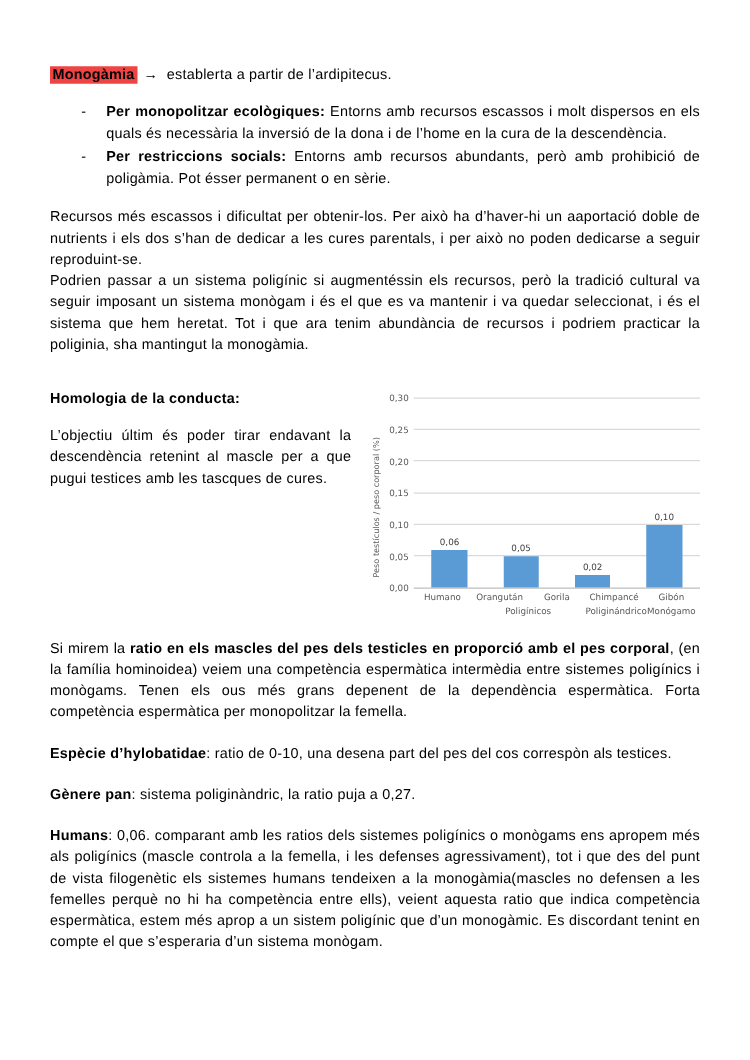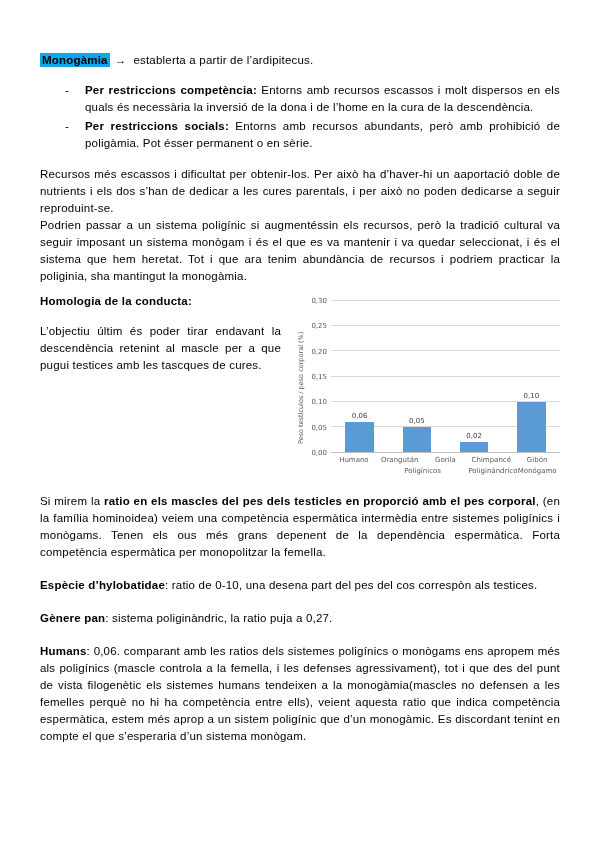--- a/index.html
+++ b/index.html
@@ -18,29 +18,29 @@
   .txt {
     font-size: 11.5px;
     line-height: 17px;
     letter-spacing: 0.2px;
     text-align: justify;
   }
   .b { font-weight: bold; }
   .title-line { margin-bottom: 13px; }
   .hl {
     font-weight: bold;
-    background: #0ea5e9;
+    background: #ef4444;
     padding: 1px 2px;
   }
   .arrow { margin: 0 7px 0 5px; }
   .bullets { margin-bottom: 14px; }
   .bullet { display: flex; margin-bottom: 2px; padding-left: 25px; }
   .bullet-marker { width: 20px; flex: 0 0 20px; }
   .bullet-body { flex: 1; }
-  .para-block { margin-bottom: 8px; }
+  .para-block { margin-bottom: 26px; }
   .heading { font-weight: bold; margin: 0 0 11px 0; }
   .wrap-section { margin-bottom: 12px; }
   .wrap-section::after { content: ""; display: block; clear: both; }
   .wrap-section .txt { margin-bottom: 13px; }
   .spaced { margin-bottom: 16px; }
 
   
   .chart-figure {
     float: right;
     width: 265px;
@@ -98,21 +98,21 @@
 
 <div class="page">
 
   <div class="txt title-line">
     <span class="hl">Monogàmia</span><span class="arrow">→</span><span>establerta a partir de l’ardipitecus.</span>
   </div>
 
   <div class="bullets">
     <div class="bullet txt">
       <div class="bullet-marker">-</div>
-      <div class="bullet-body"><span class="b">Per restriccions competència:</span><span> Entorns amb recursos escassos i molt dispersos en els quals és necessària la inversió de la dona i de l’home en la cura de la descendència.</span></div>
+      <div class="bullet-body"><span class="b">Per monopolitzar ecològiques:</span><span> Entorns amb recursos escassos i molt dispersos en els quals és necessària la inversió de la dona i de l’home en la cura de la descendència.</span></div>
     </div>
     <div class="bullet txt">
       <div class="bullet-marker">-</div>
       <div class="bullet-body"><span class="b">Per restriccions socials:</span><span> Entorns amb recursos abundants, però amb prohibició de poligàmia. Pot ésser permanent o en sèrie.</span></div>
     </div>
   </div>
 
   <div class="para-block">
     <div class="txt">Recursos més escassos i dificultat per obtenir-los. Per això ha d’haver-hi un aaportació doble de nutrients i els dos s’han de dedicar a les cures parentals, i per això no poden dedicarse a seguir reproduint-se.</div>
     <div class="txt">Podrien passar a un sistema poligínic si augmentéssin els recursos, però la tradició cultural va seguir imposant un sistema monògam i és el que es va mantenir i va quedar seleccionat, i és el sistema que hem heretat. Tot i que ara tenim abundància de recursos i podriem practicar la poliginia, sha mantingut la monogàmia.</div>

